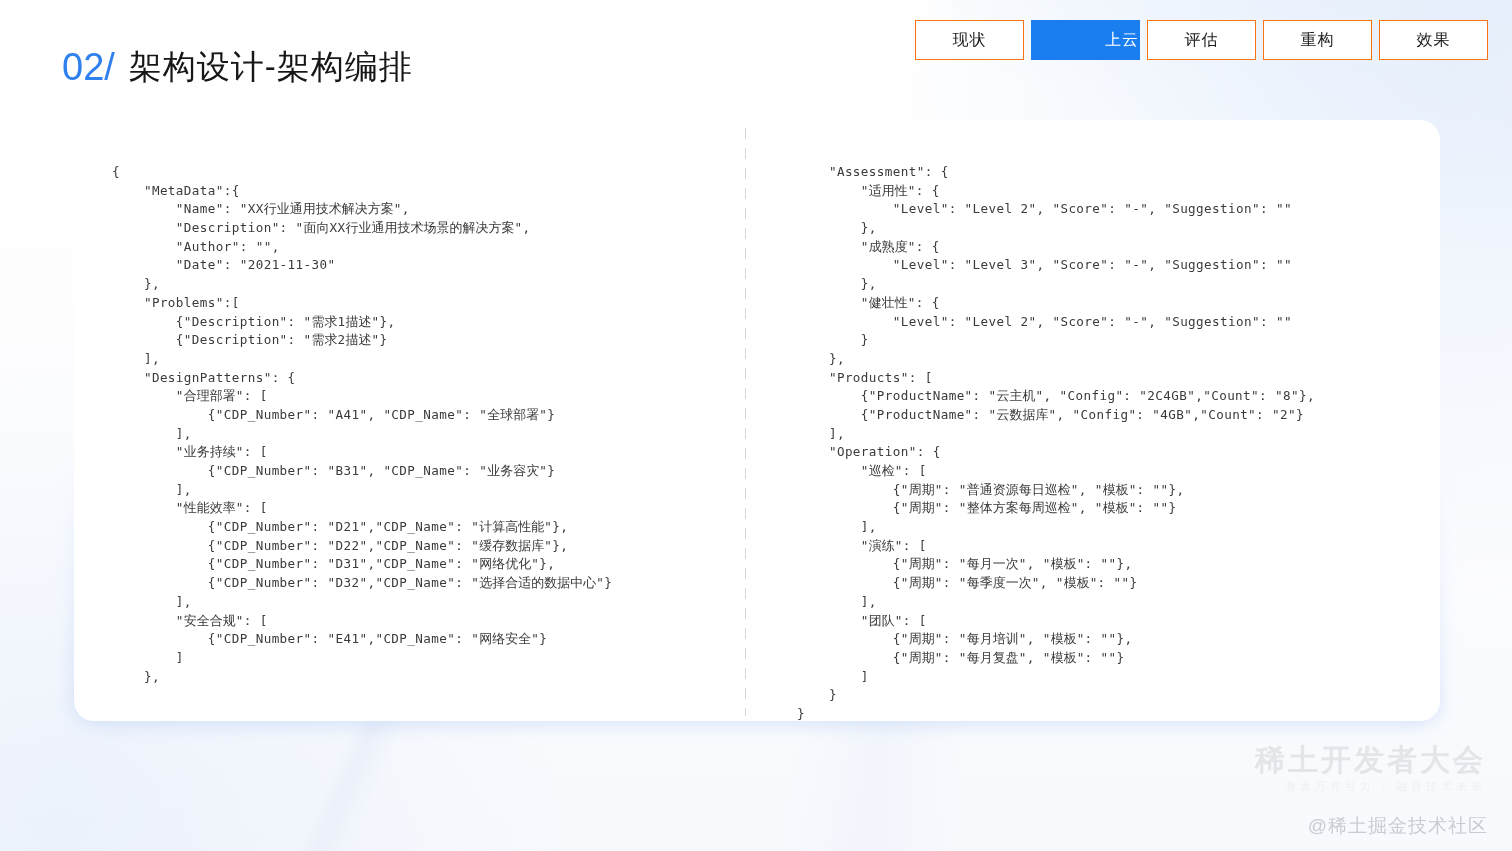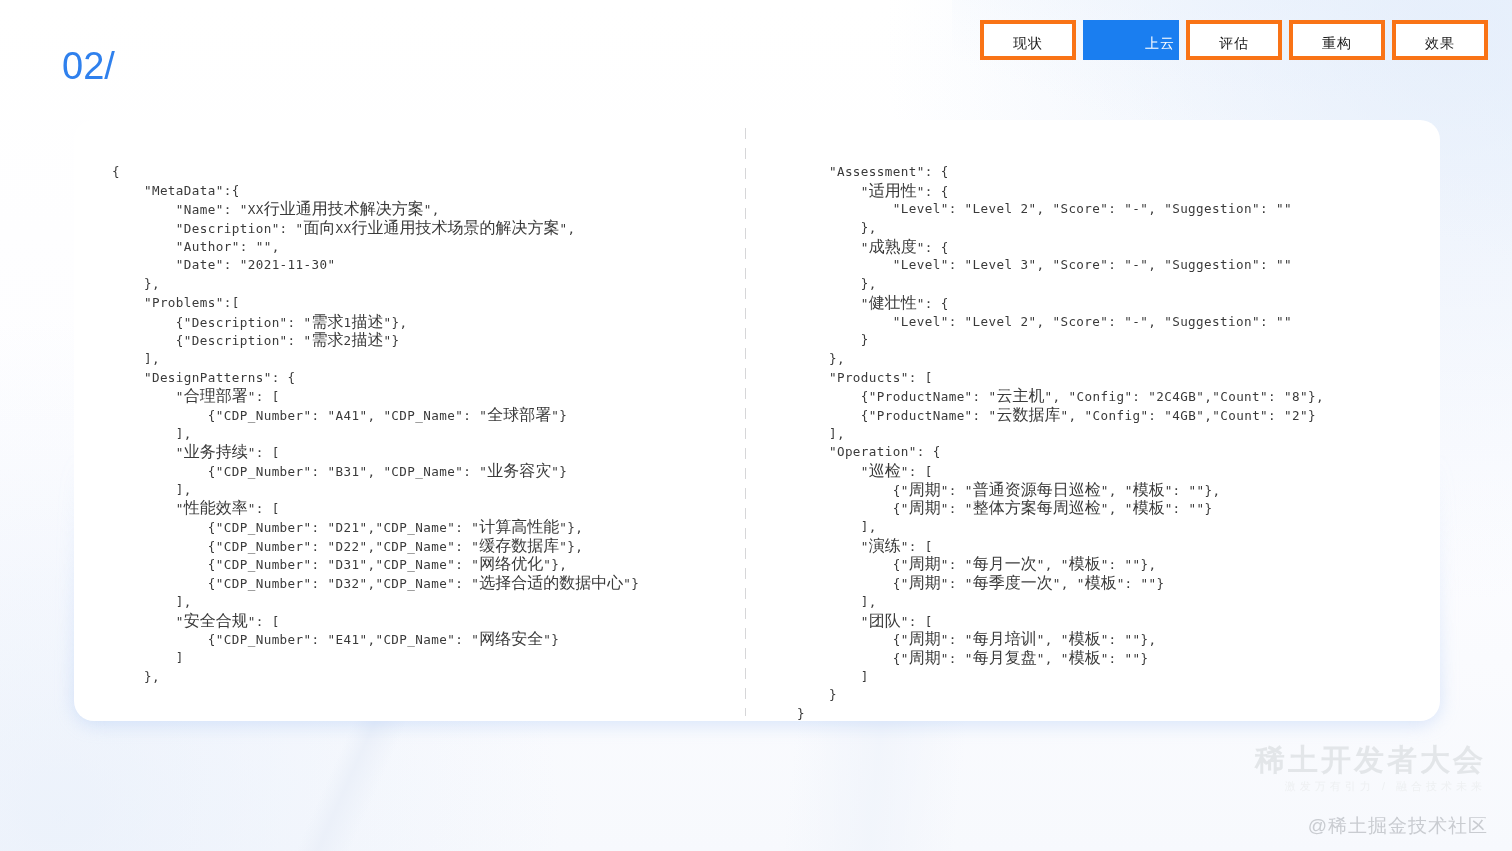--- a/index.html
+++ b/index.html
@@ -49,26 +49,26 @@
   
   .nav {
     position: absolute;
     top: 20px;
     right: 24px;
     display: flex;
     gap: 7px;
     z-index: 5;
   }
   .nav-btn {
-    width: 96px;
+    width: 109px;
     height: 40px;
-    border: 4px solid #f97316;
+    border: 1px solid #f97316;
     background: #ffffff;
     color: #1b1b1b;
-    font-size: 14px;
+    font-size: 16px;
     line-height: 38px;
     text-align: center;
     letter-spacing: 1px;
     cursor: pointer;
     user-select: none;
   }
   .nav-btn.active {
     background: #1a7ef0;
     border-color: #1a7ef0;
     color: #ffffff;
@@ -141,21 +141,21 @@
     line-height: 18.7px;
     color: #3a3a3a;
     white-space: pre;
     letter-spacing: 0.4px;
   }
   .code-left  { left: 112px; top: 163px; }
   .code-right { left: 797px; top: 163px; }
   .code-line { height: 18.7px; }
   .code-line .cjk {
     font-family: "DejaVu Sans", "Liberation Sans", sans-serif;
-    font-size: 16px;
+    font-size: 13px;
     letter-spacing: 0px;
   }
 
   
   .wm-conf {
     position: absolute;
     right: 26px;
     bottom: 56px;
     text-align: right;
     z-index: 3;
@@ -197,20 +197,21 @@
 <div class="nav" id="nav">
     <div class="nav-btn">现状</div>
     <div class="nav-btn active">上云</div>
     <div class="nav-btn">评估</div>
     <div class="nav-btn">重构</div>
     <div class="nav-btn">效果</div>
   </div>
 
 <div class="title-row">
   <span class="title-num">02/</span>
+  <span class="title-text">架构设计-架构编排</span>
 </div>
 
 <div class="card-glow"></div>
 <div class="card"></div>
 <div class="card-divider"></div>
 
 <div class="code-col code-left" id="code-left"><div class="code-line">{</div><div class="code-line">    "MetaData":{</div><div class="code-line">        "Name": "XX<span class="cjk">行业通用技术解决方案</span>",</div><div class="code-line">        "Description": "<span class="cjk">面向</span>XX<span class="cjk">行业通用技术场景的解决方案</span>",</div><div class="code-line">        "Author": "",</div><div class="code-line">        "Date": "2021-11-30"</div><div class="code-line">    },</div><div class="code-line">    "Problems":[</div><div class="code-line">        {"Description": "<span class="cjk">需求</span>1<span class="cjk">描述</span>"},</div><div class="code-line">        {"Description": "<span class="cjk">需求</span>2<span class="cjk">描述</span>"}</div><div class="code-line">    ],</div><div class="code-line">    "DesignPatterns": {</div><div class="code-line">        "<span class="cjk">合理部署</span>": [</div><div class="code-line">            {"CDP_Number": "A41", "CDP_Name": "<span class="cjk">全球部署</span>"}</div><div class="code-line">        ],</div><div class="code-line">        "<span class="cjk">业务持续</span>": [</div><div class="code-line">            {"CDP_Number": "B31", "CDP_Name": "<span class="cjk">业务容灾</span>"}</div><div class="code-line">        ],</div><div class="code-line">        "<span class="cjk">性能效率</span>": [</div><div class="code-line">            {"CDP_Number": "D21","CDP_Name": "<span class="cjk">计算高性能</span>"},</div><div class="code-line">            {"CDP_Number": "D22","CDP_Name": "<span class="cjk">缓存数据库</span>"},</div><div class="code-line">            {"CDP_Number": "D31","CDP_Name": "<span class="cjk">网络优化</span>"},</div><div class="code-line">            {"CDP_Number": "D32","CDP_Name": "<span class="cjk">选择合适的数据中心</span>"}</div><div class="code-line">        ],</div><div class="code-line">        "<span class="cjk">安全合规</span>": [</div><div class="code-line">            {"CDP_Number": "E41","CDP_Name": "<span class="cjk">网络安全</span>"}</div><div class="code-line">        ]</div><div class="code-line">    },</div></div>
 <div class="code-col code-right" id="code-right"><div class="code-line">    "Assessment": {</div><div class="code-line">        "<span class="cjk">适用性</span>": {</div><div class="code-line">            "Level": "Level 2", "Score": "-", "Suggestion": ""</div><div class="code-line">        },</div><div class="code-line">        "<span class="cjk">成熟度</span>": {</div><div class="code-line">            "Level": "Level 3", "Score": "-", "Suggestion": ""</div><div class="code-line">        },</div><div class="code-line">        "<span class="cjk">健壮性</span>": {</div><div class="code-line">            "Level": "Level 2", "Score": "-", "Suggestion": ""</div><div class="code-line">        }</div><div class="code-line">    },</div><div class="code-line">    "Products": [</div><div class="code-line">        {"ProductName": "<span class="cjk">云主机</span>", "Config": "2C4GB","Count": "8"},</div><div class="code-line">        {"ProductName": "<span class="cjk">云数据库</span>", "Config": "4GB","Count": "2"}</div><div class="code-line">    ],</div><div class="code-line">    "Operation": {</div><div class="code-line">        "<span class="cjk">巡检</span>": [</div><div class="code-line">            {"<span class="cjk">周期</span>": "<span class="cjk">普通资源每日巡检</span>", "<span class="cjk">模板</span>": ""},</div><div class="code-line">            {"<span class="cjk">周期</span>": "<span class="cjk">整体方案每周巡检</span>", "<span class="cjk">模板</span>": ""}</div><div class="code-line">        ],</div><div class="code-line">        "<span class="cjk">演练</span>": [</div><div class="code-line">            {"<span class="cjk">周期</span>": "<span class="cjk">每月一次</span>", "<span class="cjk">模板</span>": ""},</div><div class="code-line">            {"<span class="cjk">周期</span>": "<span class="cjk">每季度一次</span>", "<span class="cjk">模板</span>": ""}</div><div class="code-line">        ],</div><div class="code-line">        "<span class="cjk">团队</span>": [</div><div class="code-line">            {"<span class="cjk">周期</span>": "<span class="cjk">每月培训</span>", "<span class="cjk">模板</span>": ""},</div><div class="code-line">            {"<span class="cjk">周期</span>": "<span class="cjk">每月复盘</span>", "<span class="cjk">模板</span>": ""}</div><div class="code-line">        ]</div><div class="code-line">    }</div><div class="code-line">}</div></div>
 
 <div class="wm-conf">

